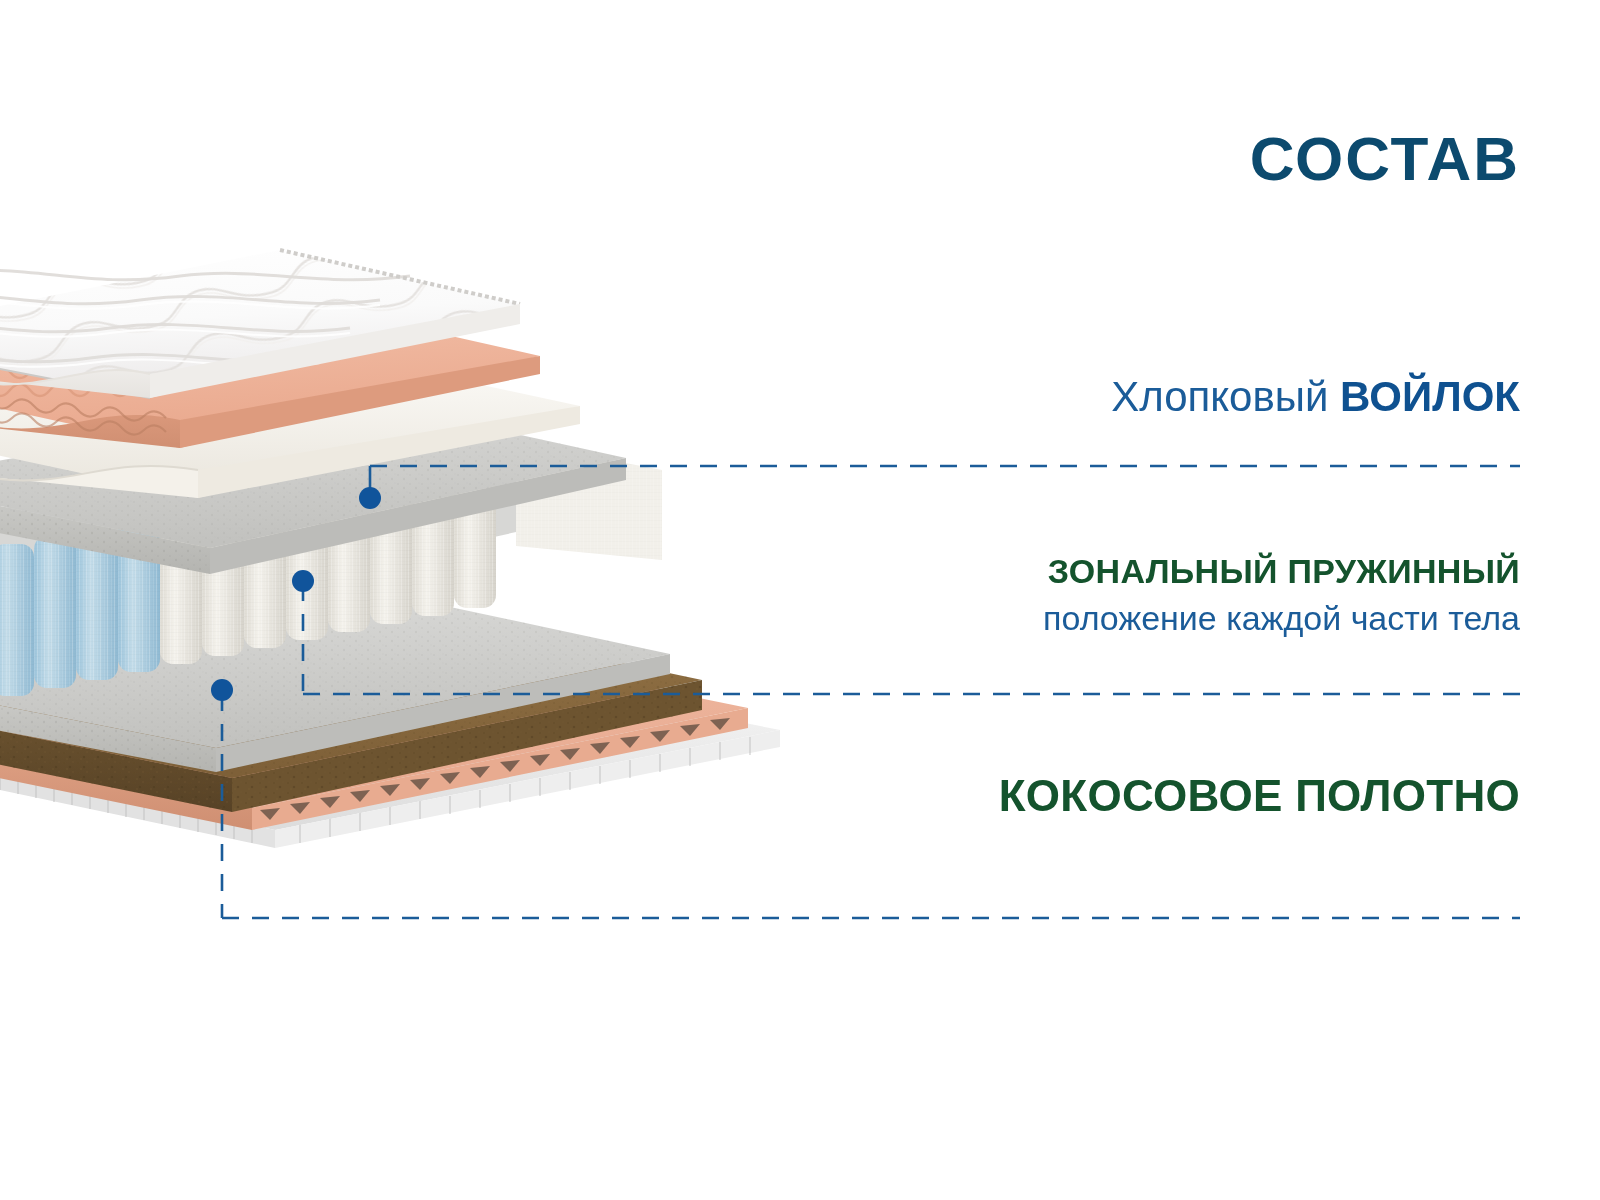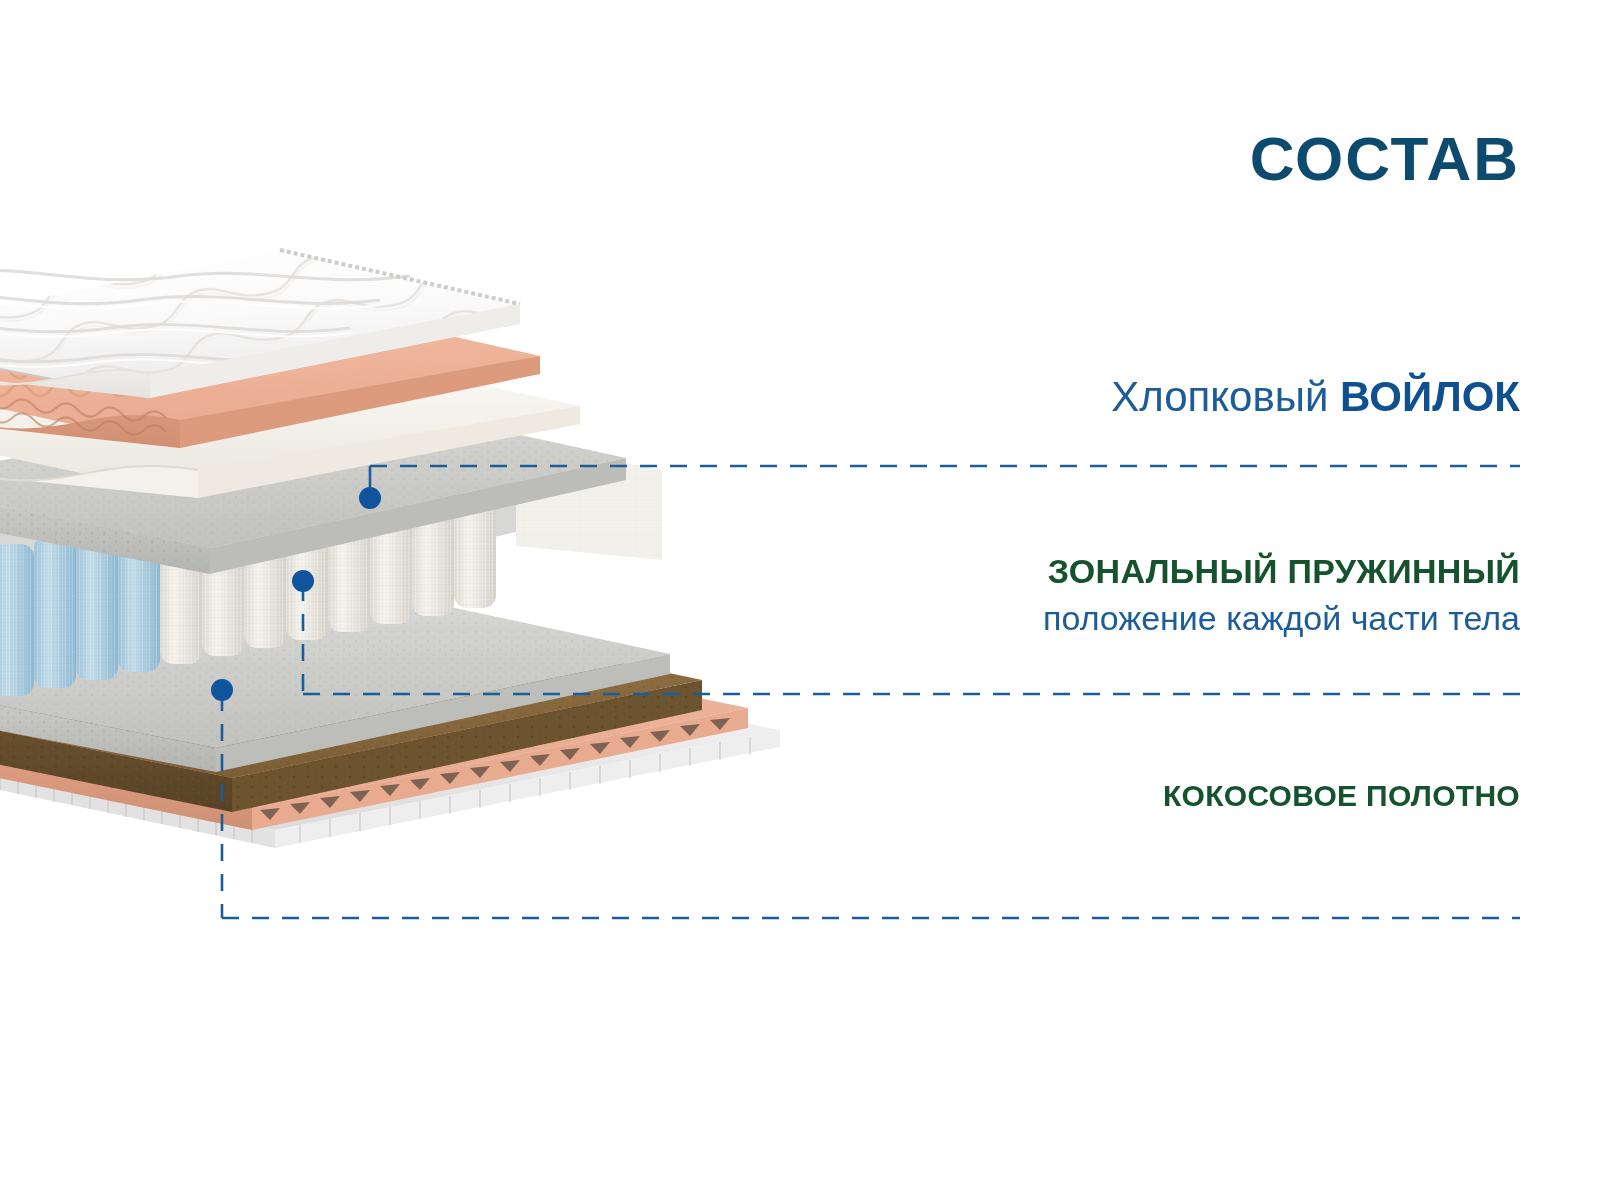--- a/index.html
+++ b/index.html
@@ -18,21 +18,21 @@
     color:#0c4a6e;line-height:1;
     white-space:nowrap;
   }
 
   
   .callout{position:absolute;text-align:right;color:#1b5c99;}
   .callout .ln{display:block;white-space:nowrap;}
   .callout .bold{font-weight:bold;color:#0f5190;}
   .c1{left:820px;top:352px;width:700px;font-size:42px;line-height:47px;margin-top:21px;}
   .c2{left:820px;top:548px;width:700px;font-size:34px;line-height:47px;}
-  .c3{left:820px;top:772px;width:700px;font-size:30px;line-height:47px;}
+  .c3{left:820px;top:772px;width:700px;font-size:44px;line-height:47px;}
   .c2 .l1,.c3 .l1{font-weight:bold;color:#14532d;letter-spacing:.3px;}
 
   
   #leaders{position:absolute;left:0;top:0;width:1600px;height:1200px;}
 
   
   #mattress{position:absolute;left:-120px;top:230px;width:1000px;height:620px;}
 </style>
 </head>
 <body>

